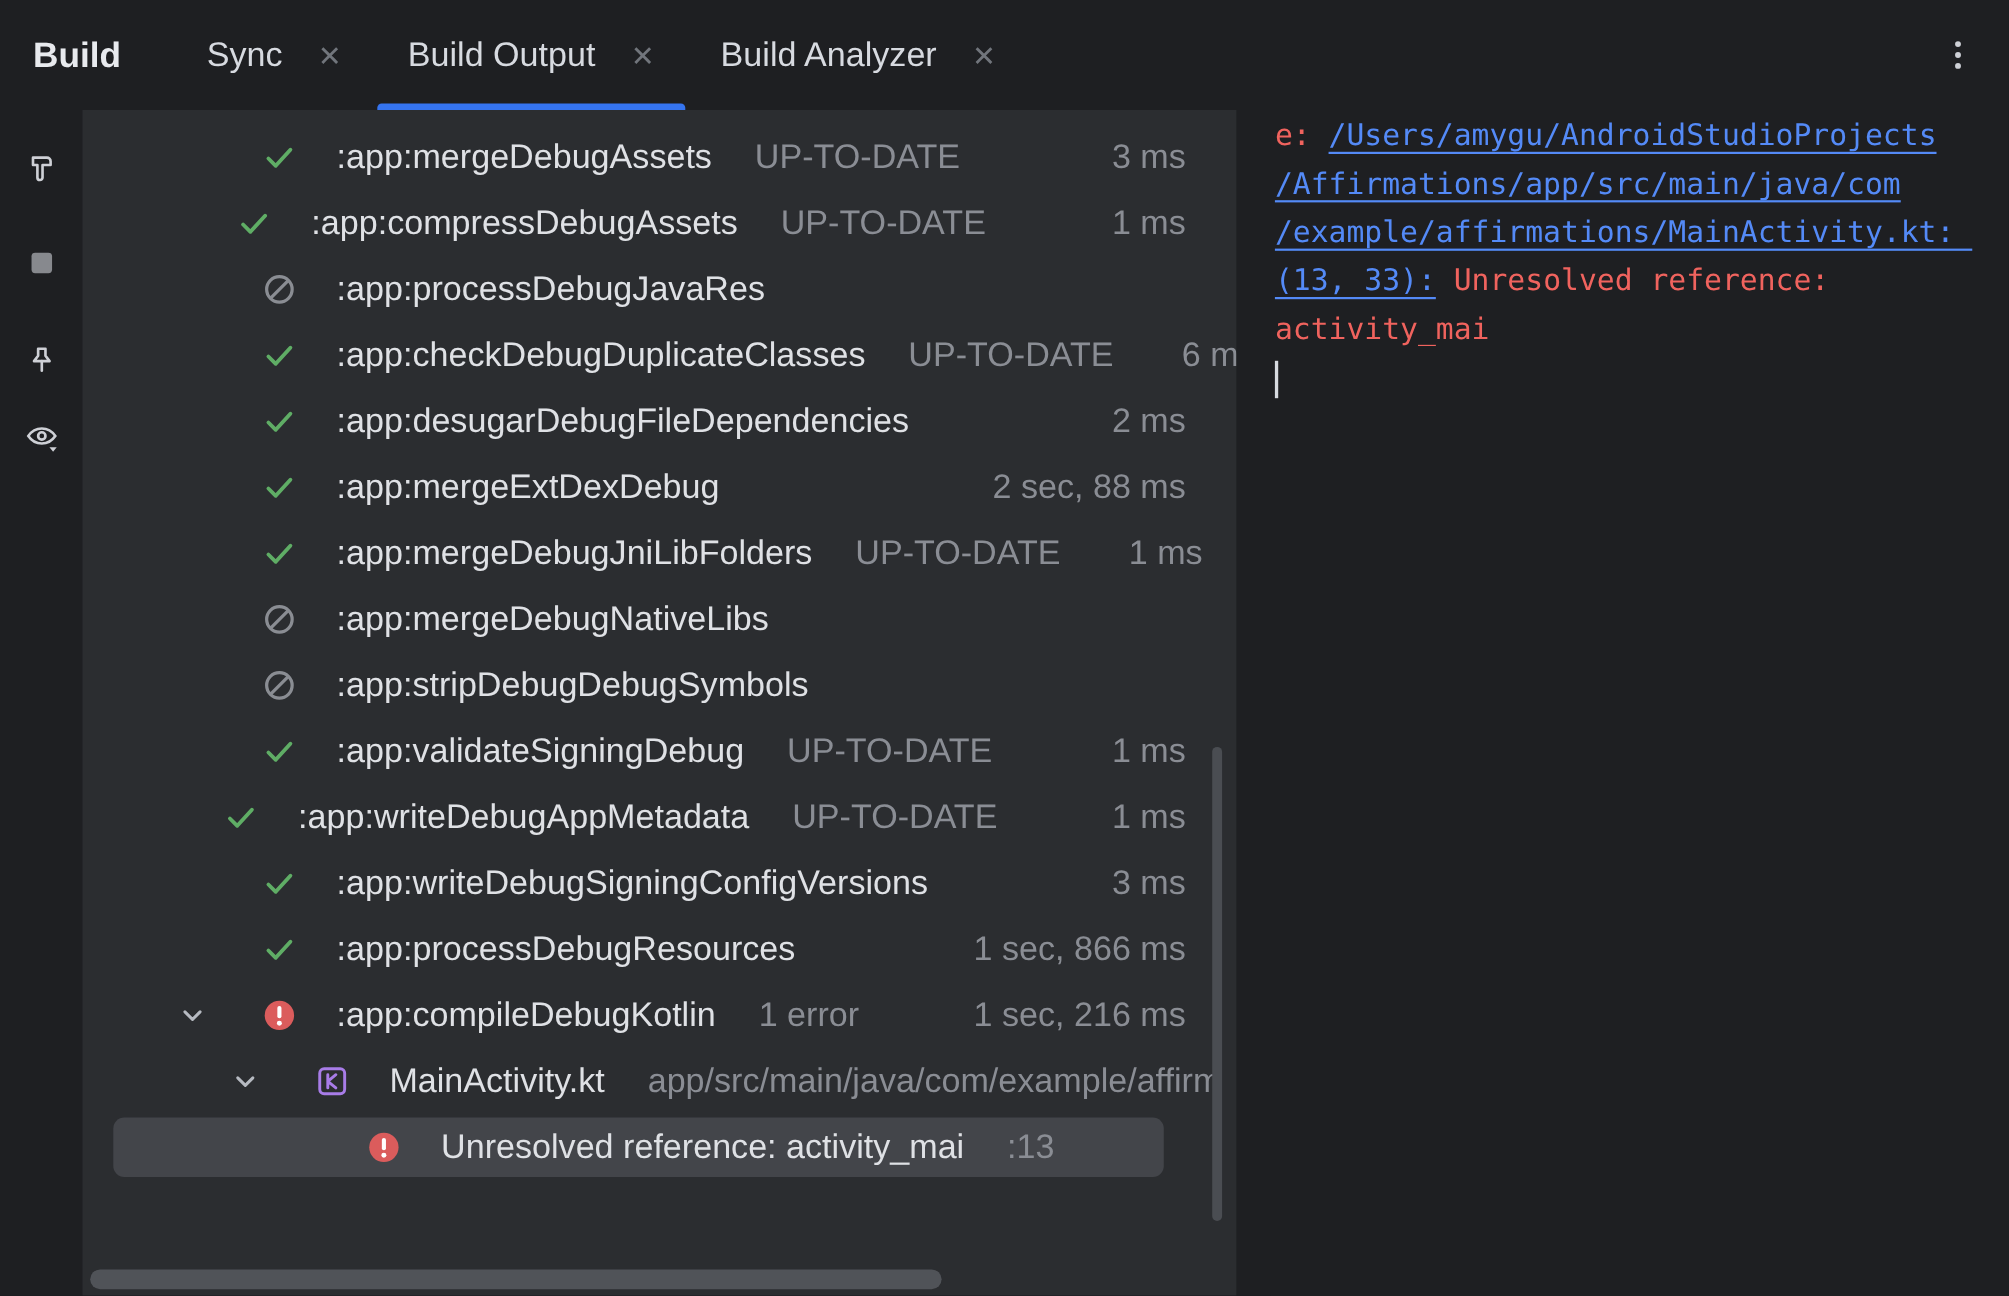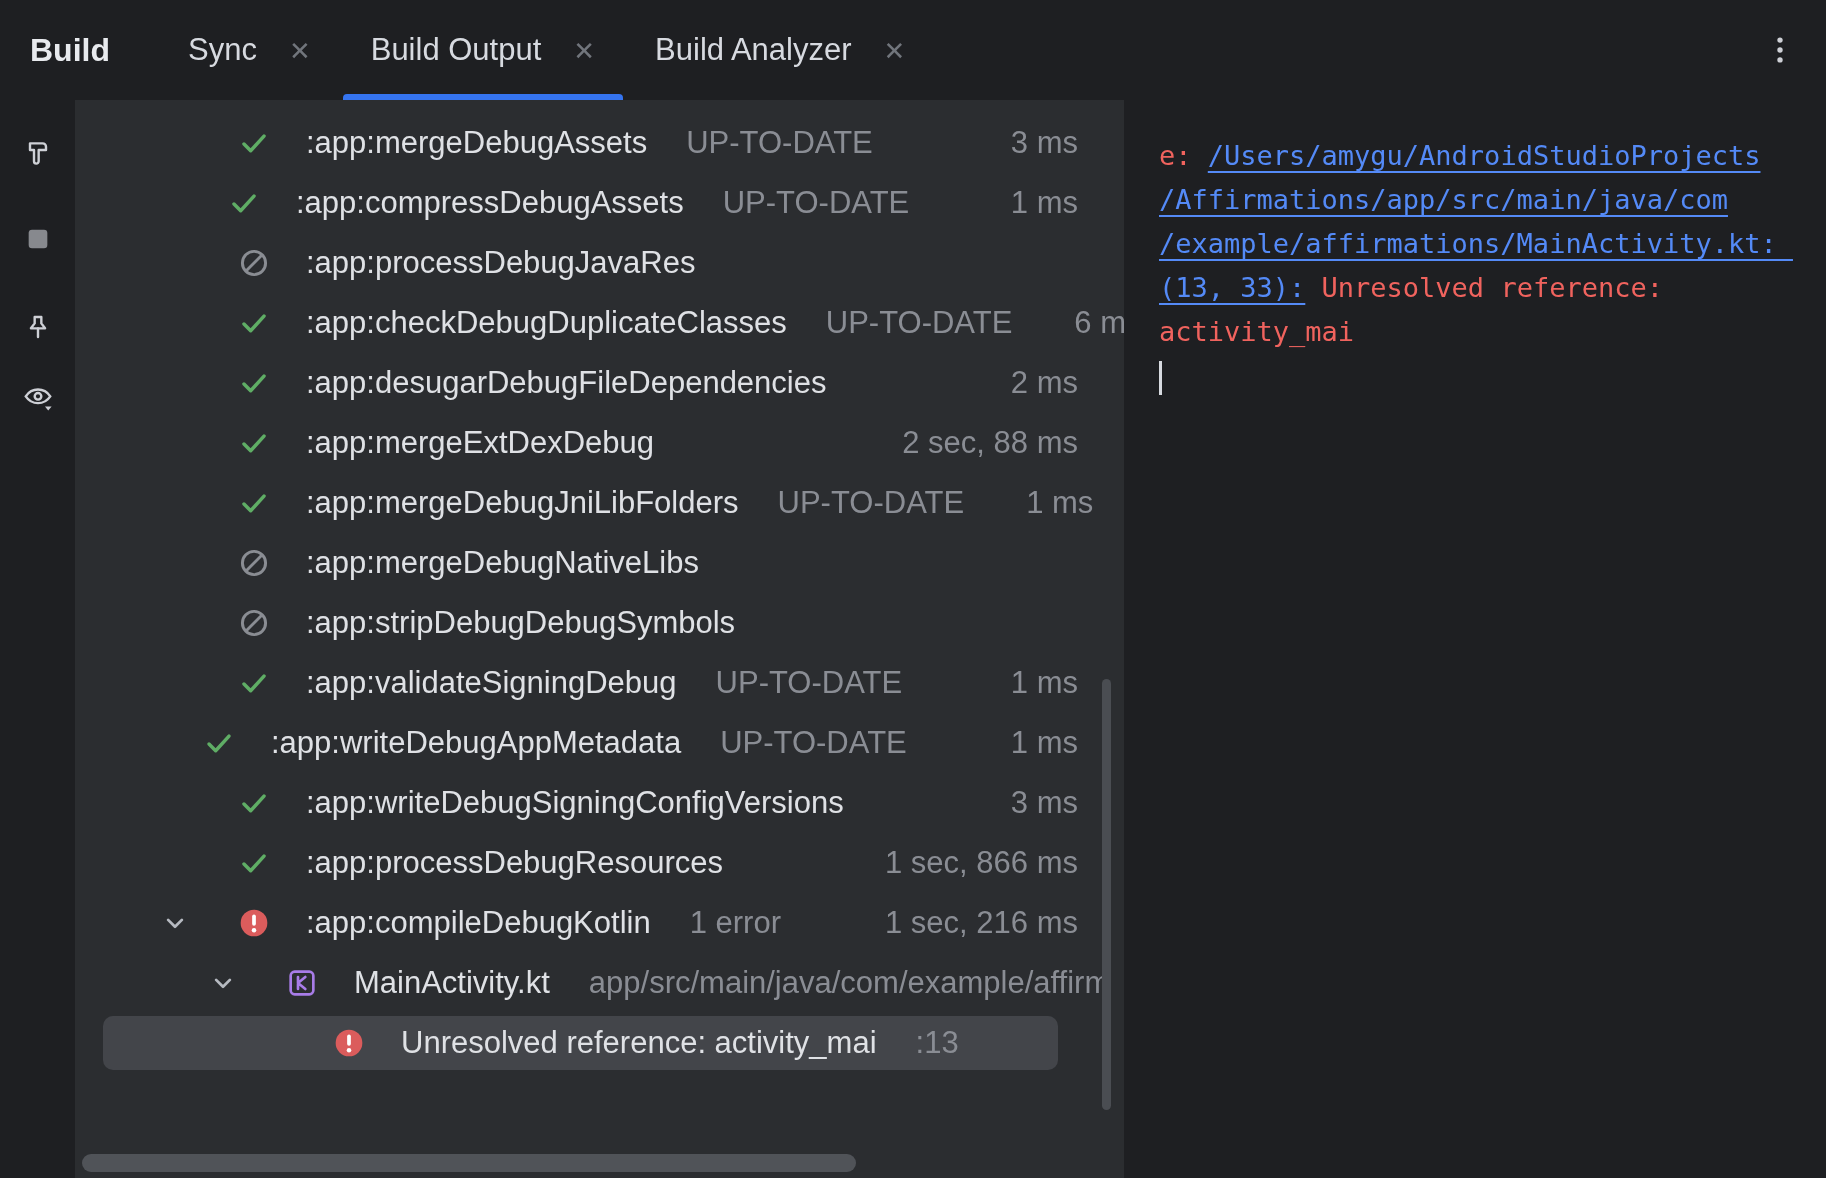--- a/index.html
+++ b/index.html
@@ -46,21 +46,21 @@
   .label { color:#dfe1e5; }
   .suffix { color:#8a8d94; margin-left:13px; }
   .spacer { flex:1; min-width:10px; }
   .time { color:#8a8d94; flex:none; }
 
   .vscroll { position:absolute; right:13px; top:579px; width:9px; height:431px; background:#4a4d52; border-radius:5px; }
   .hscroll { position:absolute; left:7px; bottom:6px; width:774px; height:18px; background:#505358; border-radius:9px; }
 
   
   .console { flex:1; background:#1e1f22; font-family:"DejaVu Sans Mono", monospace;
-             font-size:27px; line-height:44px; padding:2px 8px 0 35px; overflow:hidden;margin-top:32px; }
+             font-size:27px; line-height:44px; padding:2px 8px 0 35px; overflow:hidden; }
   .con-line { white-space:pre; }
   .con-link { color:#548af7; text-decoration:underline; text-underline-offset:6px; }
   .con-error { color:#f0635e; }
   .caret { display:inline-block; width:3px; height:34px; background:#d7dae0; vertical-align:middle; }
 </style>
 </head>
 <body>
 
 <div class="app">
 
@@ -126,21 +126,21 @@
             <span class="ticon">
               <svg viewBox="0 0 24 24">
                 <path d="M4.5 12.8l5 5L19.5 6.8" fill="none" stroke="#5FAD65" stroke-width="2.6" stroke-linecap="round" stroke-linejoin="round"></path>
               </svg>
             </span>
             <span class="label">:app:mergeDebugAssets</span>
             <span class="suffix">UP-TO-DATE</span>
             <span class="spacer"></span>
             <span class="time">3 ms</span>
           </div>
-          <div class="row" style="padding-left: 62px; margin-left: 13px;">
+          <div class="row" style="padding-left: 62px;">
             <span class="chev"></span>
             <span class="ticon">
               <svg viewBox="0 0 24 24">
                 <path d="M4.5 12.8l5 5L19.5 6.8" fill="none" stroke="#5FAD65" stroke-width="2.6" stroke-linecap="round" stroke-linejoin="round"></path>
               </svg>
             </span>
             <span class="label">:app:compressDebugAssets</span>
             <span class="suffix">UP-TO-DATE</span>
             <span class="spacer"></span>
             <span class="time">1 ms</span>

